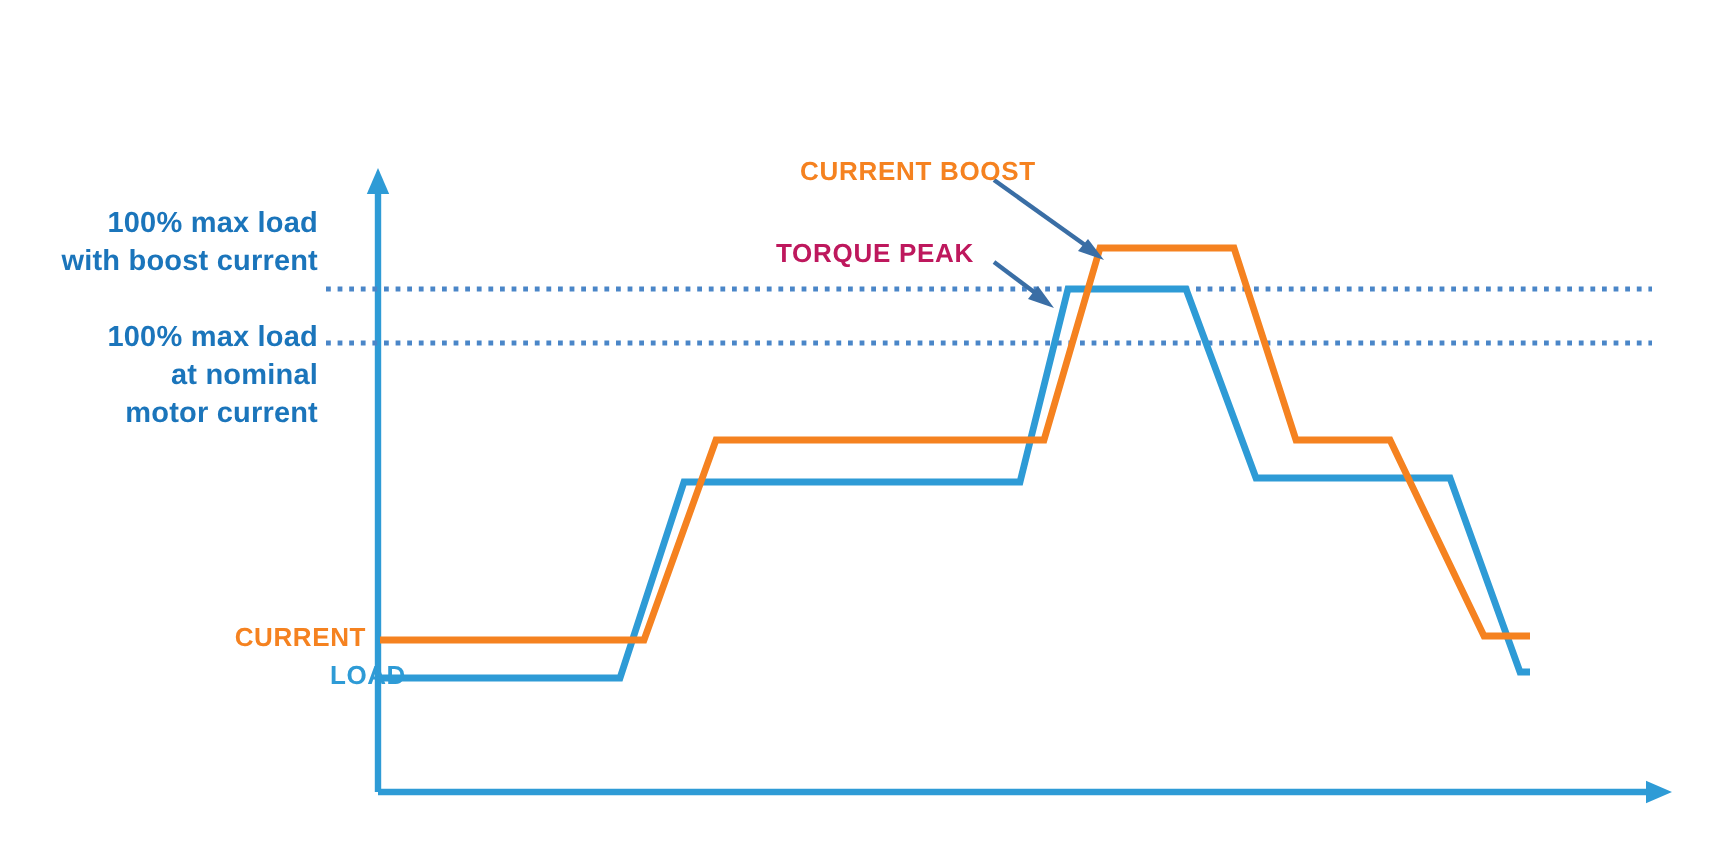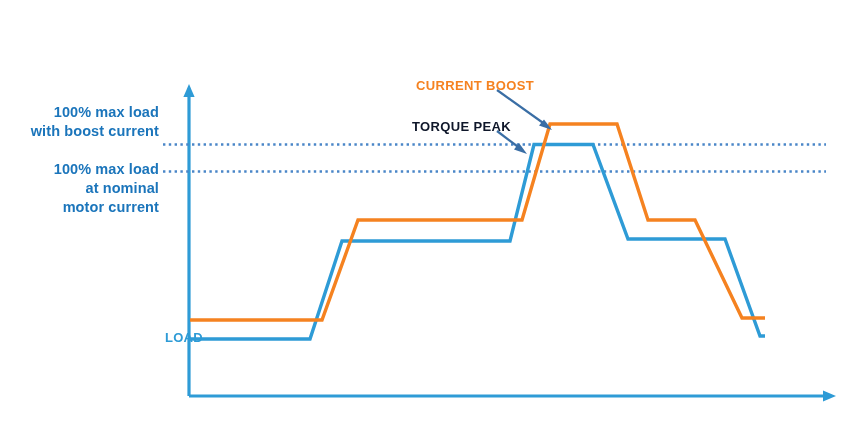--- a/index.html
+++ b/index.html
@@ -65,28 +65,28 @@
     color: #2e9bd6;
   }
   .annotation {
     position: absolute;
     font-weight: bold;
     font-size: 13px;
     letter-spacing: 0.35px;
     white-space: nowrap;
   }
   #annot-current-boost {
-    left: 416px;
+    left: 400px;
     top: 78px;
     color: #f58220;
   }
   #annot-torque-peak {
-    left: 412px;
+    left: 388px;
     top: 119px;
-    color: #0f172a;
+    color: #be185d;
   }
 </style>
 </head>
 <body>
 
 <div id="stage">
 
   <svg id="chart" viewBox="0 0 865 427">
 
     <g>
@@ -119,20 +119,21 @@
 
   </svg>
 
   <div class="axis-label-left" id="label-boost-load">100% max load
 with boost current</div>
 
   <div class="axis-label-left" id="label-nominal-load">100% max load
 at nominal
 motor current</div>
 
+  <div class="series-start-label" id="label-current">CURRENT</div>
 
   <div class="series-start-label" id="label-load">LOAD</div>
 
   <div class="annotation" id="annot-current-boost">CURRENT BOOST</div>
 
   <div class="annotation" id="annot-torque-peak">TORQUE PEAK</div>
 
 </div>
 
 </body></html>

